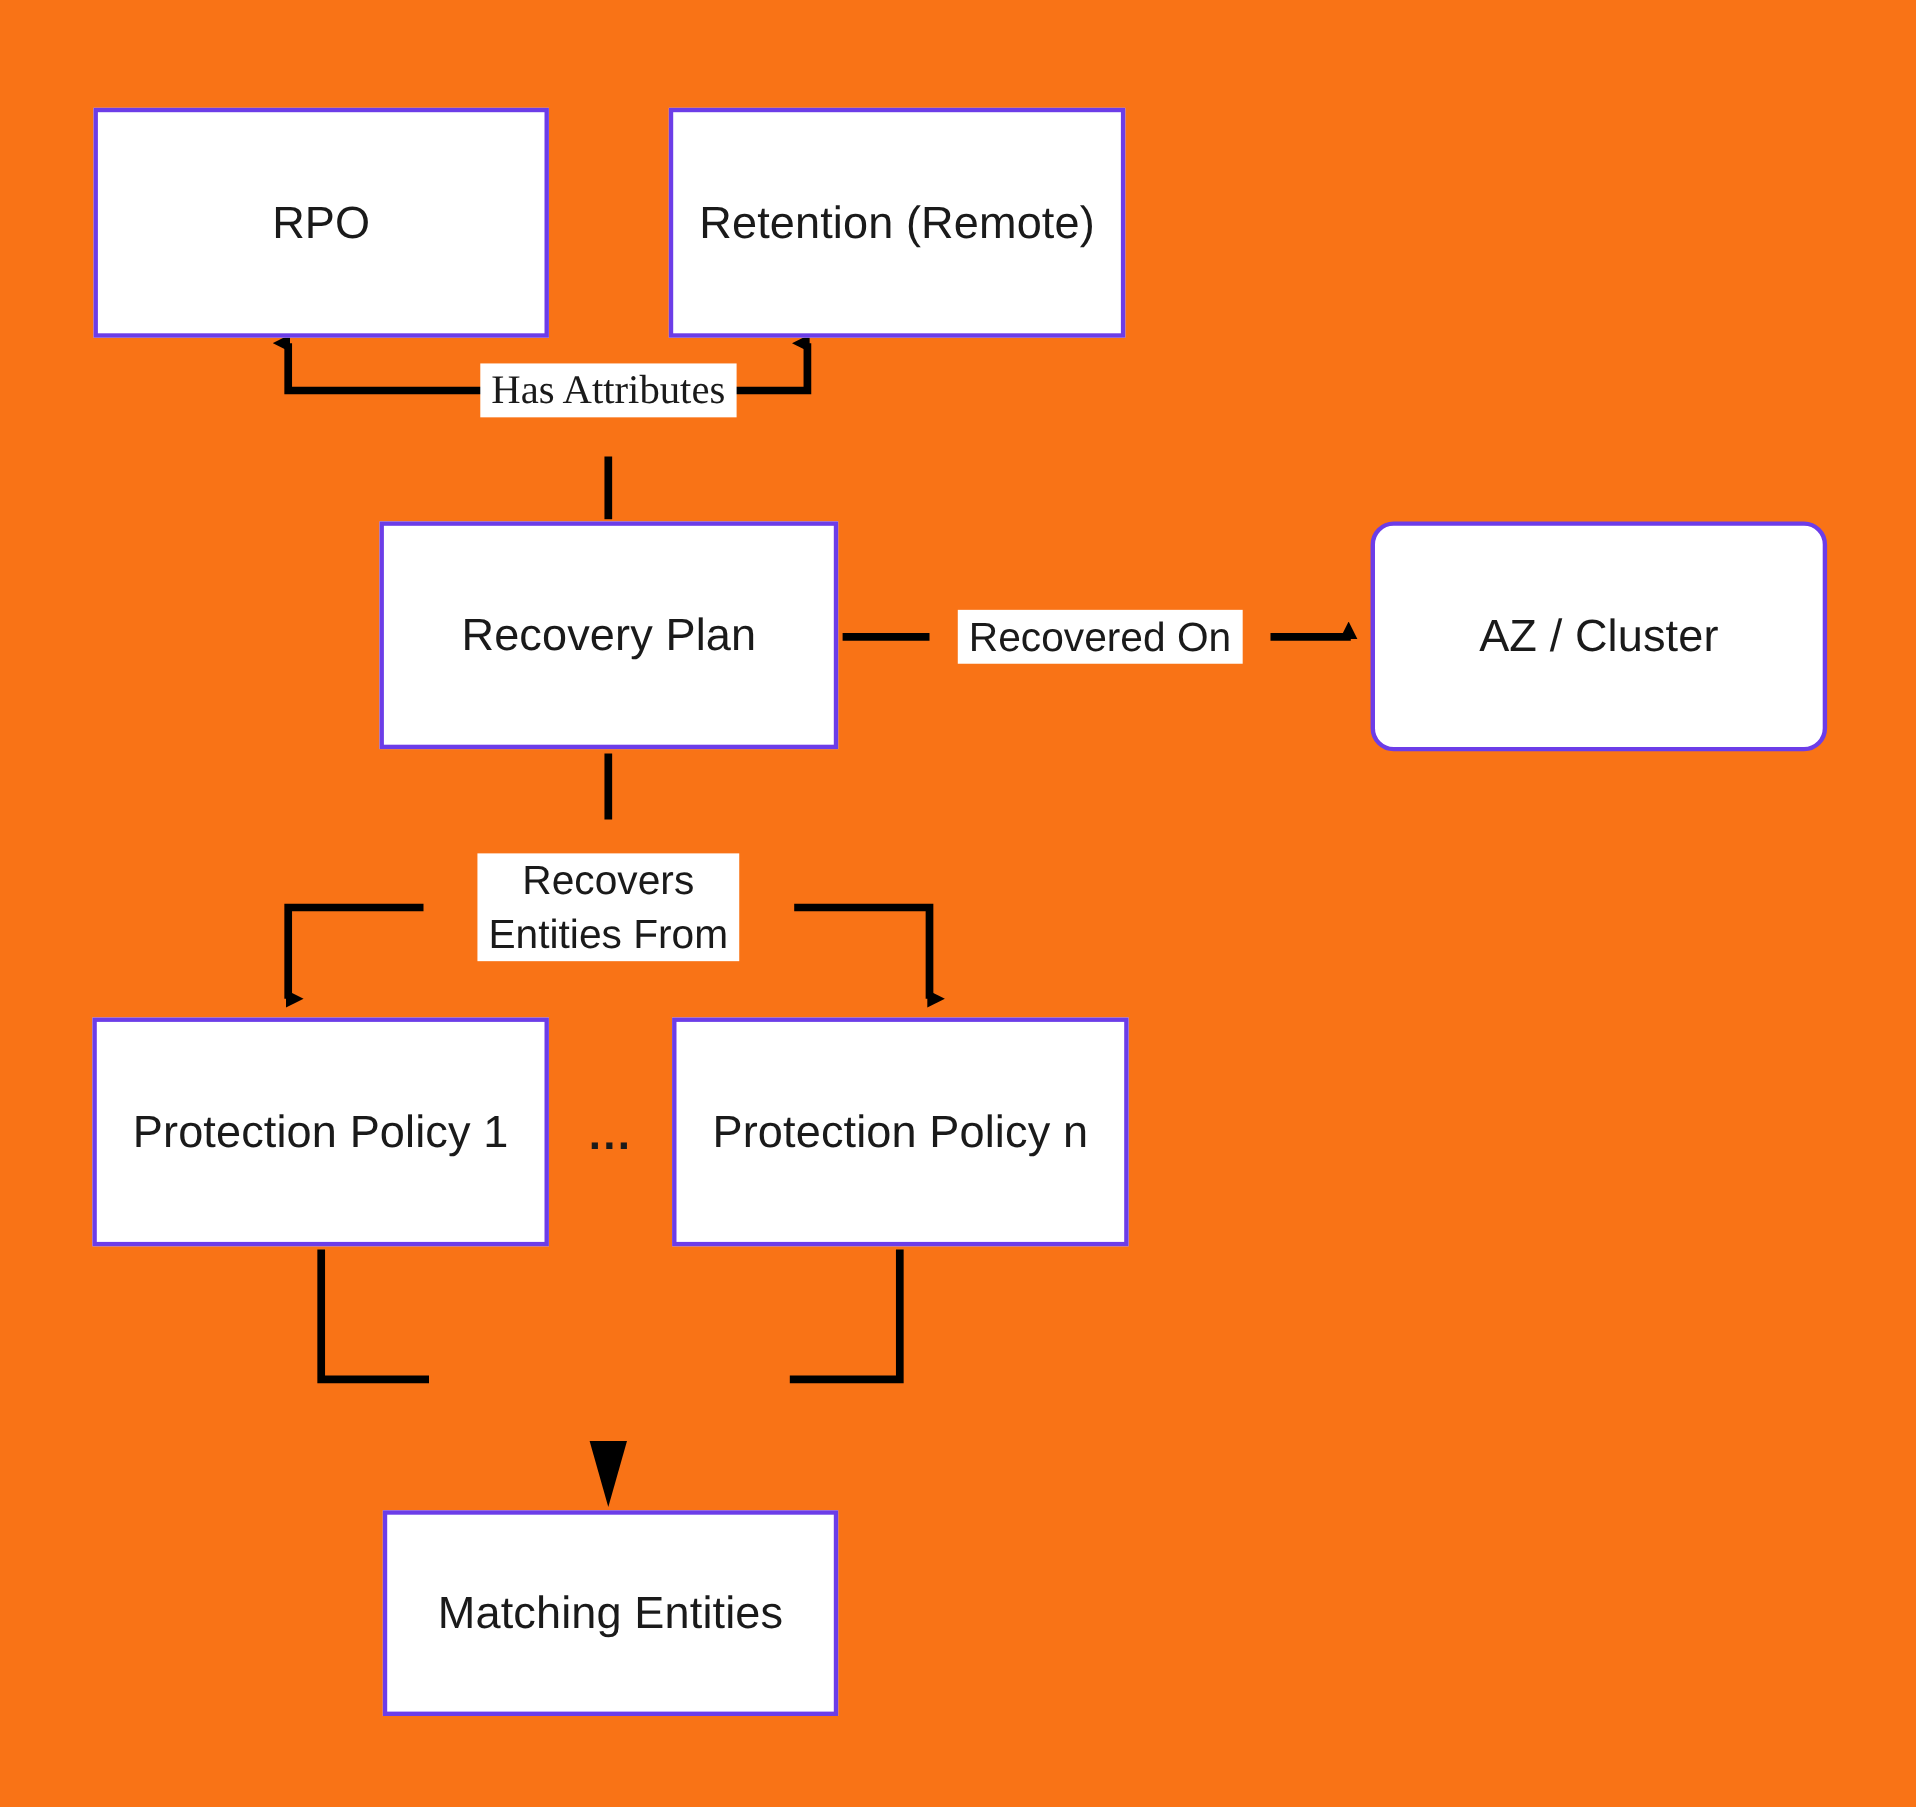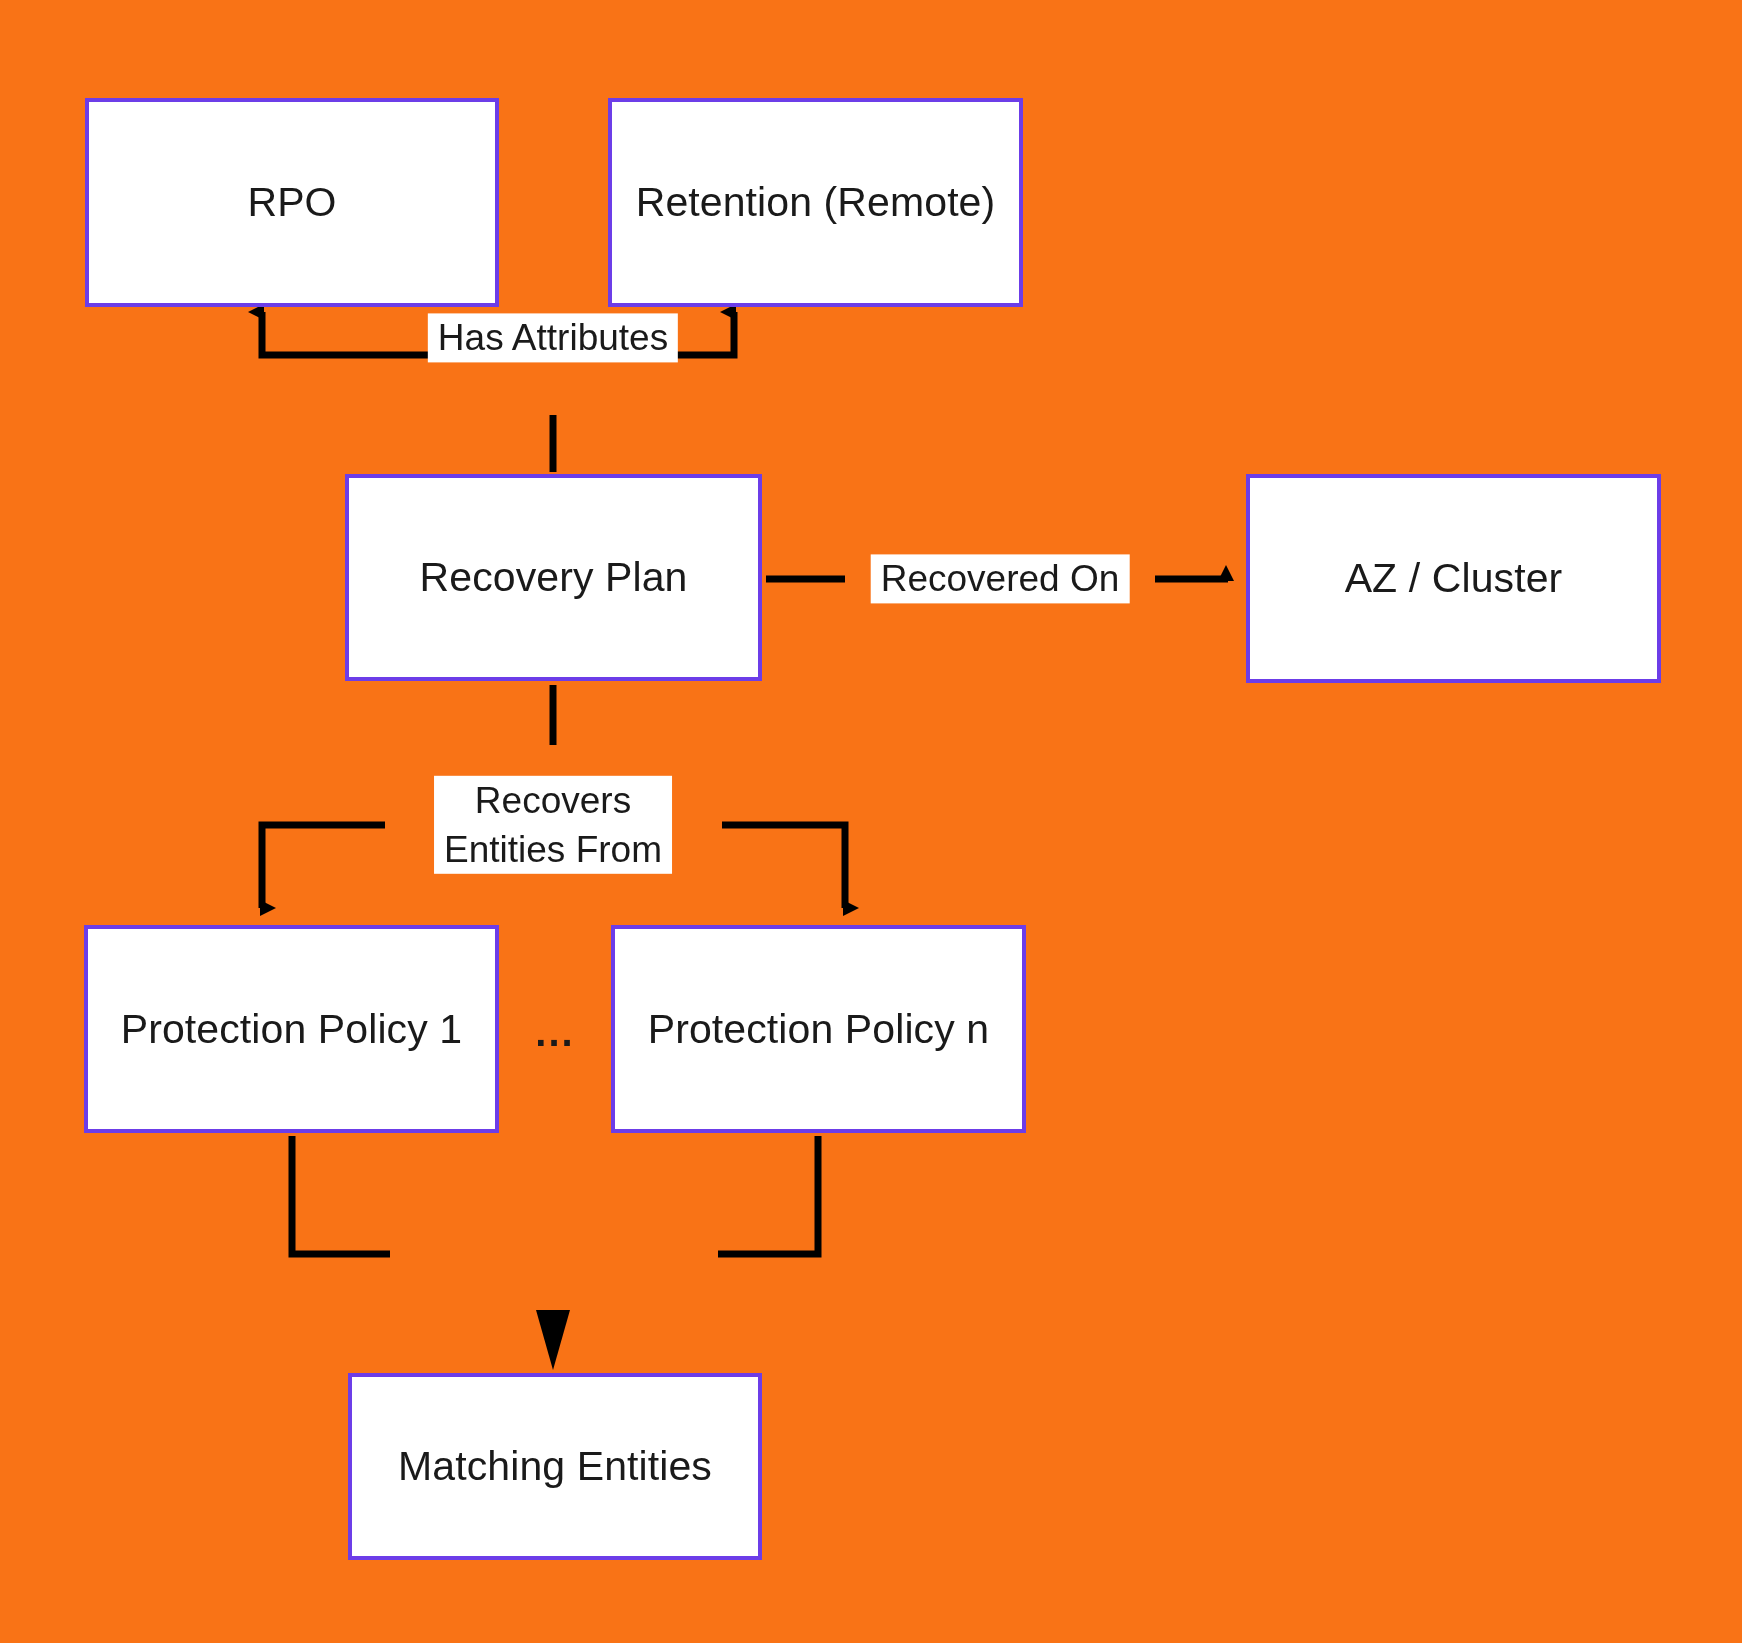--- a/index.html
+++ b/index.html
@@ -59,21 +59,21 @@
     color: #1a1a1a;
     font-size: 40px;
     letter-spacing: 2px;
     transform: translate(-50%, -50%);
     font-weight: 700;
   }
   
   #node-rpo        { left: 85px;   top: 98px;   width: 414px; height: 209px; }
   #node-retention  { left: 608px;  top: 98px;   width: 415px; height: 209px; }
   #node-plan       { left: 345px;  top: 474px;  width: 417px; height: 207px; }
-  #node-az         { left: 1246px; top: 474px;  width: 415px; height: 209px; }
+  #node-az         { left: 1246px; top: 474px;  width: 415px; height: 209px; border-radius: 21px; }
   #node-pp1        { left: 84px;   top: 925px;  width: 415px; height: 208px; align-items: center; }
   #node-ppn        { left: 611px;  top: 925px;  width: 415px; height: 208px; }
   #node-matching   { left: 348px;  top: 1373px; width: 414px; height: 187px; }
 </style>
 </head>
 <body>
 
 <div id="canvas">
 
   <svg class="edges" viewBox="0 0 1742 1643" xmlns="http://www.w3.org/2000/svg">
@@ -140,21 +140,21 @@
   </div>
 
   <div class="node" id="node-ppn" style="border-color: rgb(108, 61, 232);">
     <span>Protection Policy n</span>
   </div>
 
   <div class="node" id="node-matching" style="border-color: rgb(108, 61, 232);">
     <span>Matching Entities</span>
   </div>
 
-  <div class="edge-label" style="left:553px; top:338px;">Has Attributes</div>
+  <div class="edge-label" style="left:553px; top:355px;font-family:Liberation Serif, serif;">Has Attributes</div>
 
   <div class="edge-label" style="left:1000px; top:579px;">Recovered On</div>
 
   <div class="edge-label" style="left:553px; top:825px;">Recovers
 Entities From</div>
 
 
   <div class="ellipsis" style="left:555px; top:1032px;">...</div>
 
 </div>

